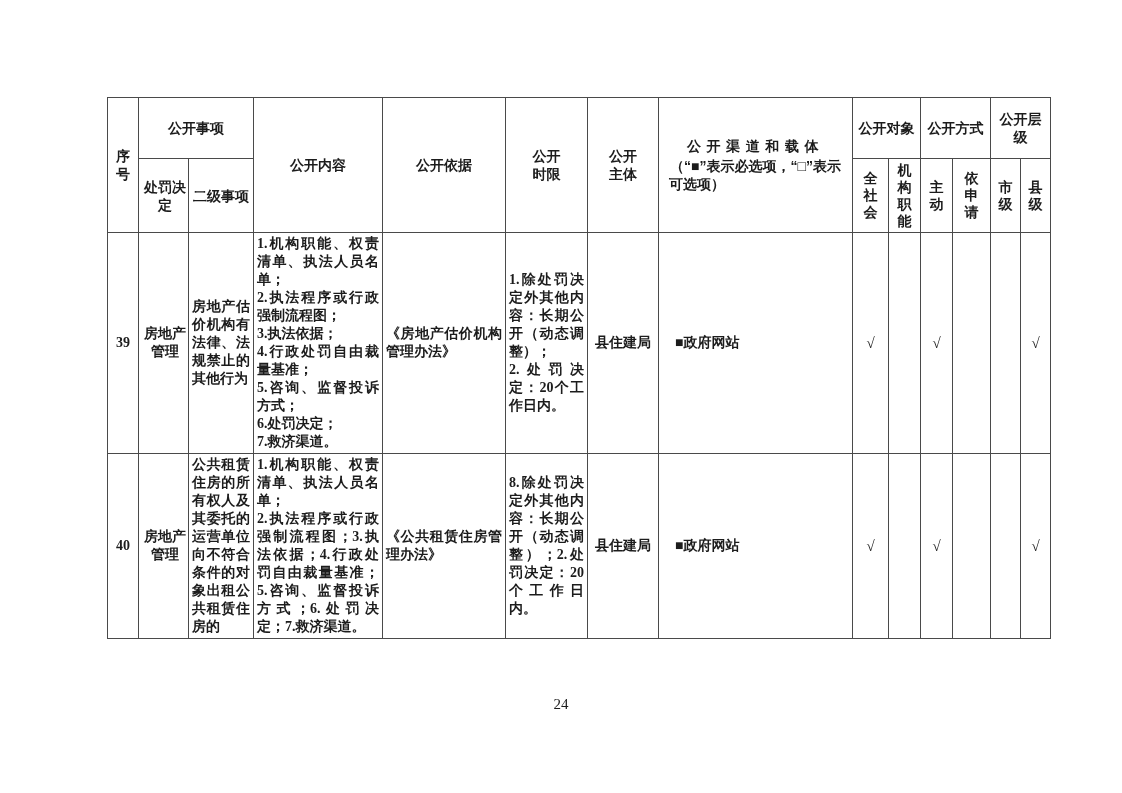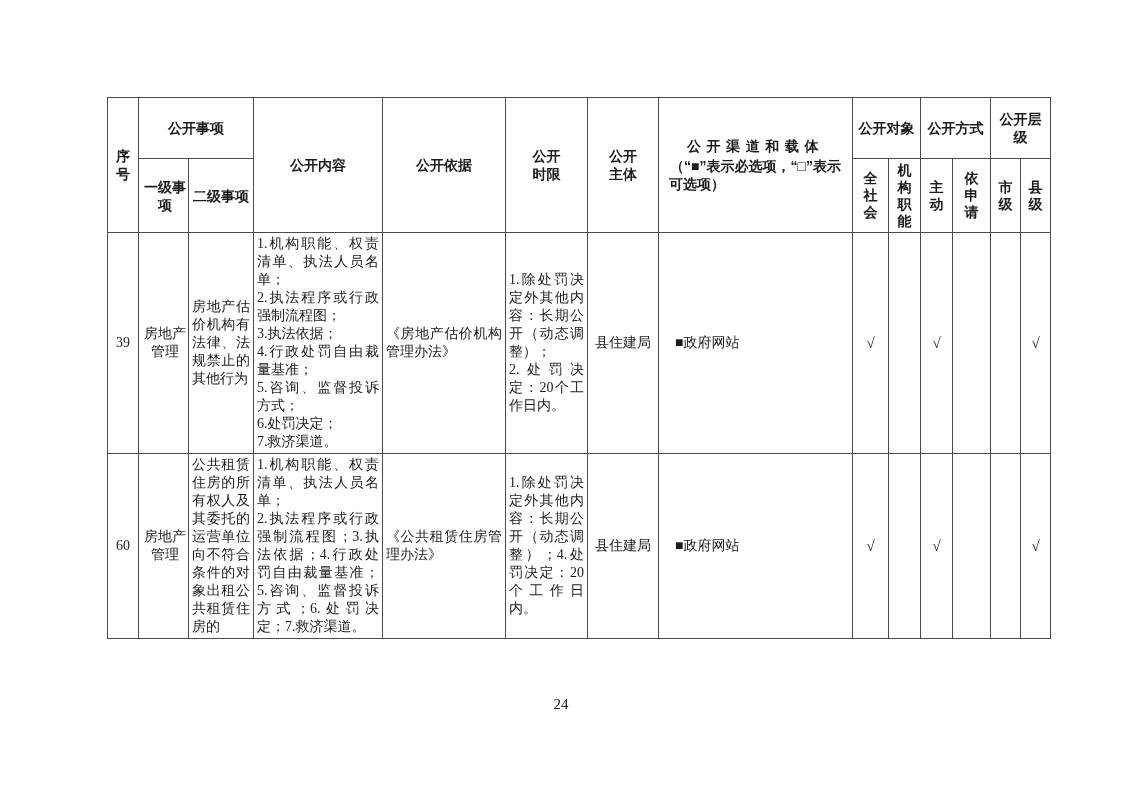--- a/index.html
+++ b/index.html
@@ -20,21 +20,21 @@
     font-size:14px;
     line-height:18px;
     padding:2px 3px;
     overflow:hidden;
     word-break:break-all;
   }
   th {
     font-family:"Liberation Sans","DejaVu Sans",sans-serif;
     font-weight:600;
   }
-  td { font-weight:normal; }
+  td { font-weight:bold; }
   .justify { text-align:justify; }
   .prewrap { white-space:pre-line; }
   .w1 { width:1.05em; margin:0 auto; }
   .w2 { width:2.1em; margin:13px auto; }
   .w3 { width:3.3em; margin:10px auto; }
   .vhead { line-height:17px; }
   td.channel { text-align:left; padding-left:16px; }
   .channel-cell { padding-left:10px; padding-right:10px; }
   .channel-title { text-align:center; letter-spacing:0.40em; margin-bottom:2px; }
   .channel-note { text-align:center; text-align-last:left; }
@@ -87,21 +87,21 @@
       </th>
       <th colspan="2">公开对象</th>
       <th colspan="2">公开方式</th>
       <th colspan="2">
         <div class="w3">公开层级</div>
       </th>
     </tr>
 
     <tr style="height:74px">
       <th>
-        <div class="w3">一级事项</div>
+        <div class="w3">处罚决定</div>
       </th>
       <th>二级事项</th>
       <th class="vhead">
         <div class="w1">全社会</div>
       </th>
       <th class="vhead">
         <div class="w1">机构职能</div>
       </th>
       <th class="vhead">
         <div class="w1">主动</div>
@@ -137,29 +137,29 @@
       <td class="channel">■政府网站</td>
       <td class="check-cell">√</td>
       <td class="check-cell"></td>
       <td class="check-cell">√</td>
       <td class="check-cell"></td>
       <td class="check-cell"></td>
       <td class="check-cell">√</td>
     </tr>
 
     <tr style="height:185px">
-      <td>60</td>
+      <td>40</td>
       <td>
         <div class="w3">房地产管理</div>
       </td>
       <td class="justify">公共租赁住房的所有权人及其委托的运营单位向不符合条件的对象出租公共租赁住房的</td>
       <td class="justify prewrap">1.机构职能、权责清单、执法人员名单；
 2.执法程序或行政强制流程图；3.执法依据；4.行政处罚自由裁量基准；5.咨询、监督投诉方式；6.处罚决定；7.救济渠道。</td>
       <td class="justify">《公共租赁住房管理办法》</td>
-      <td class="justify prewrap">1.除处罚决定外其他内容：长期公开（动态调整）；4.处罚决定：20个工作日内。</td>
+      <td class="justify prewrap">8.除处罚决定外其他内容：长期公开（动态调整）；2.处罚决定：20个工作日内。</td>
       <td>县住建局</td>
       <td class="channel">■政府网站</td>
       <td class="check-cell">√</td>
       <td class="check-cell"></td>
       <td class="check-cell">√</td>
       <td class="check-cell"></td>
       <td class="check-cell"></td>
       <td class="check-cell">√</td>
     </tr>
   </tbody>

